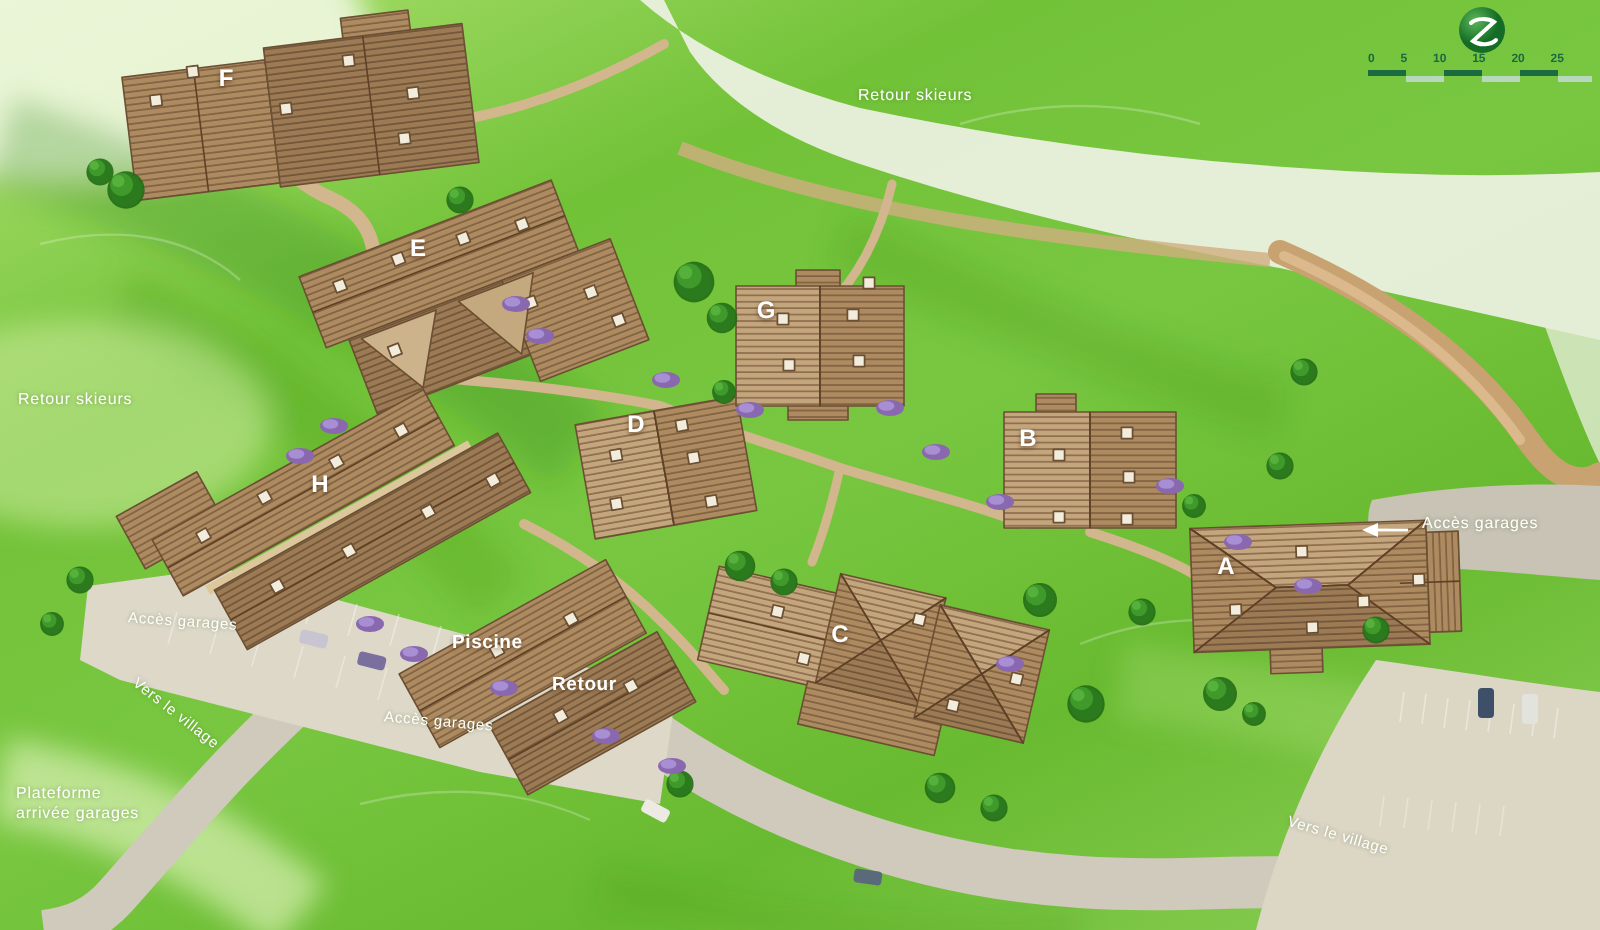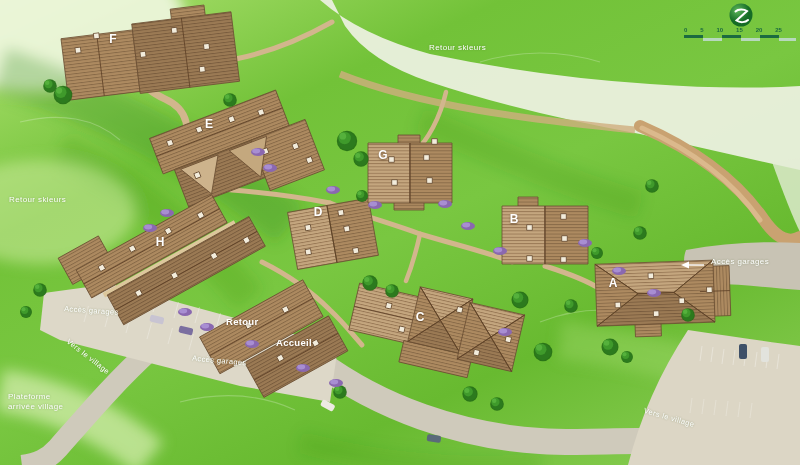--- a/index.html
+++ b/index.html
@@ -316,32 +316,32 @@
       <polygon points="681,265 689,261.5 689,268.5" fill="#fff"></polygon>
       <line x1="689" y1="265" x2="704" y2="265" stroke="#fff" stroke-width="1.4"></line>
     </g>
   </svg>
 
   <div class="lbl" style="left:429px;top:43px">Retour skieurs</div>
   <div class="lbl" style="left:9px;top:195px">Retour skieurs</div>
 
   <div class="lbl plateforme" style="left:8px;top:392px">
     <span>Plateforme</span><br>
-    <span>arrivée village</span>
+    <span>arrivée garages</span>
   </div>
 
   <div class="lbl" style="left:64px;top:306px;transform:rotate(4deg);font-size:7.5px">Accès garages</div>
   <div class="lbl" style="left:192px;top:356px;transform:rotate(5deg);font-size:7.5px">Accès garages</div>
   <div class="lbl" style="left:711px;top:257px">Accès garages</div>
 
   <div class="lbl" style="left:62px;top:352px;transform:rotate(38deg);font-size:7.5px">Vers le village</div>
   <div class="lbl" style="left:643px;top:413px;transform:rotate(16deg);font-size:7.5px">Vers le village</div>
 
-  <div class="lbl big" style="left:226px;top:316px">Retour</div>
-  <div class="lbl big" style="left:276px;top:337px">Accueil</div>
+  <div class="lbl big" style="left:226px;top:316px">Piscine</div>
+  <div class="lbl big" style="left:276px;top:337px">Retour</div>
 
   <div class="bletter" style="left:113px;top:39px">F</div>
   <div class="bletter" style="left:209px;top:124px">E</div>
   <div class="bletter" style="left:160px;top:242px">H</div>
   <div class="bletter" style="left:318px;top:212px">D</div>
   <div class="bletter" style="left:383px;top:155px">G</div>
   <div class="bletter" style="left:514px;top:219px">B</div>
   <div class="bletter" style="left:613px;top:283px">A</div>
   <div class="bletter" style="left:420px;top:317px">C</div>
 

